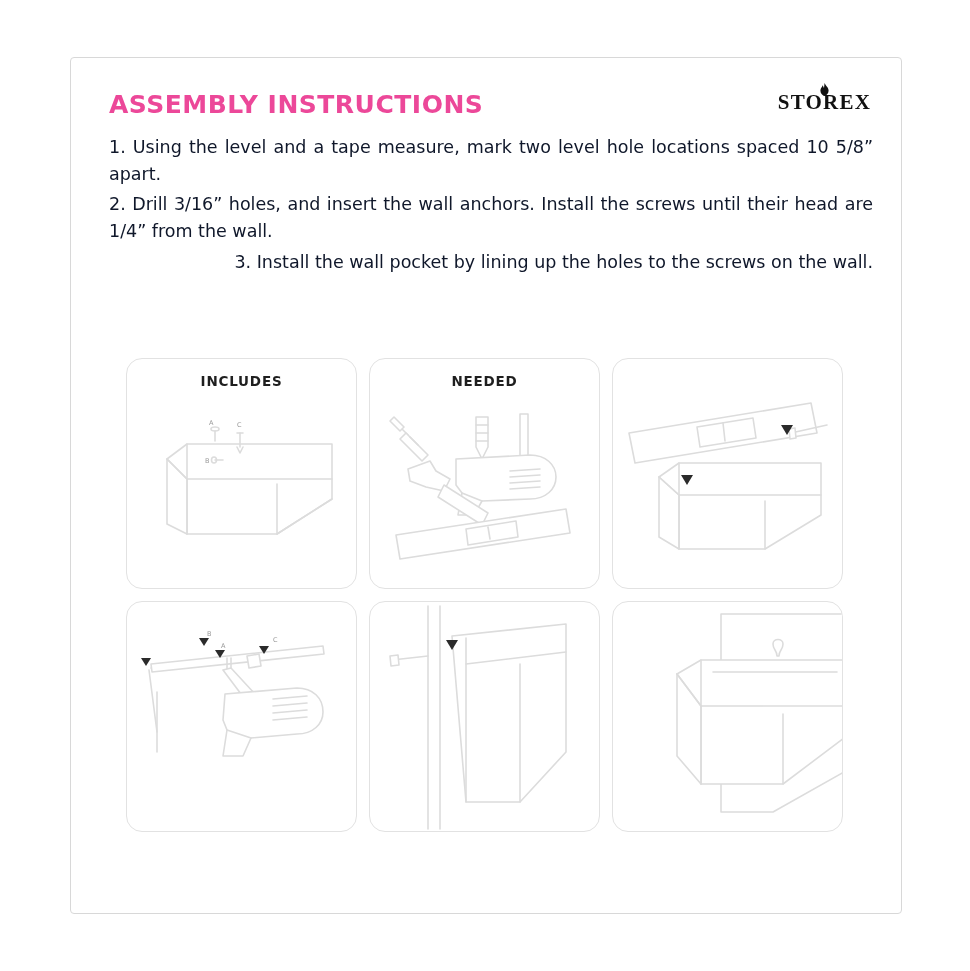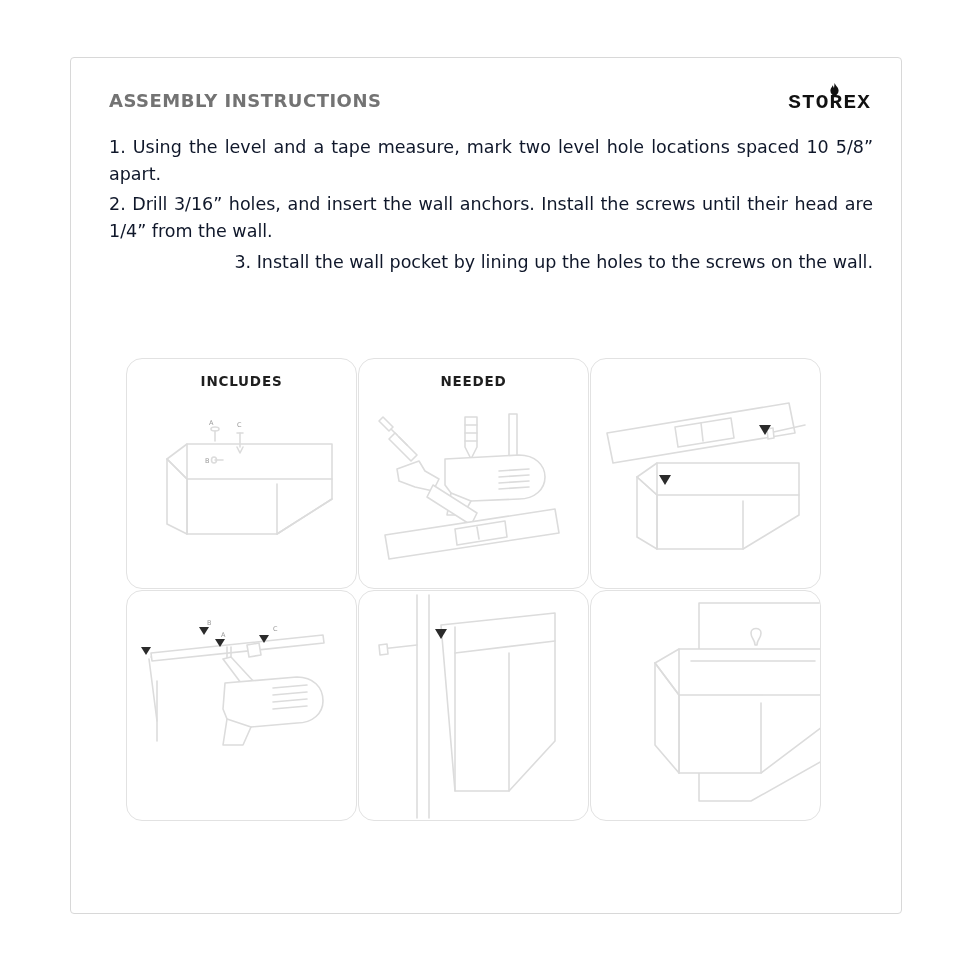--- a/index.html
+++ b/index.html
@@ -34,38 +34,38 @@
     position: absolute;
     left: 38px;
     top: 32px;
     right: 30px;
     height: 44px;
   }
   .title {
     position: absolute;
     left: 0;
     top: 0;
-    font-size: 18px;
+    font-size: 25px;
     font-weight: bold;
     letter-spacing: 0.5px;
-    color: #737373;
+    color: #ec4899;
     font-family: "DejaVu Sans", sans-serif;
   }
   .brand {
     position: absolute;
     right: 0;
     top: 2px;
     text-align: right;
   }
   .brand-word {
     font-size: 21px;
     font-weight: bold;
     letter-spacing: 1.2px;
     color: #111111;
-    font-family: Liberation Mono, monospace;
+    font-family: Liberation Serif, serif;
     line-height: 1;
     position: relative;
     display: inline-block;
   }
   .brand-flame {
     position: absolute;
     left: 41px;
     top: -9px;
     width: 11px;
     height: 13px;
@@ -87,21 +87,21 @@
   }
   .step.nojust { text-align: right; }
 
   .grid {
     position: absolute;
     left: 55px;
     top: 300px;
     width: 722px;
     display: flex;
     flex-wrap: wrap;
-    gap: 1px;
+    gap: 12px;
   }
   .panel {
     width: 231px;
     height: 231px;
     border: 1.5px solid #e2e2e2;
     border-radius: 16px;
     box-sizing: border-box;
     position: relative;
     background: #ffffff;
     overflow: hidden;

